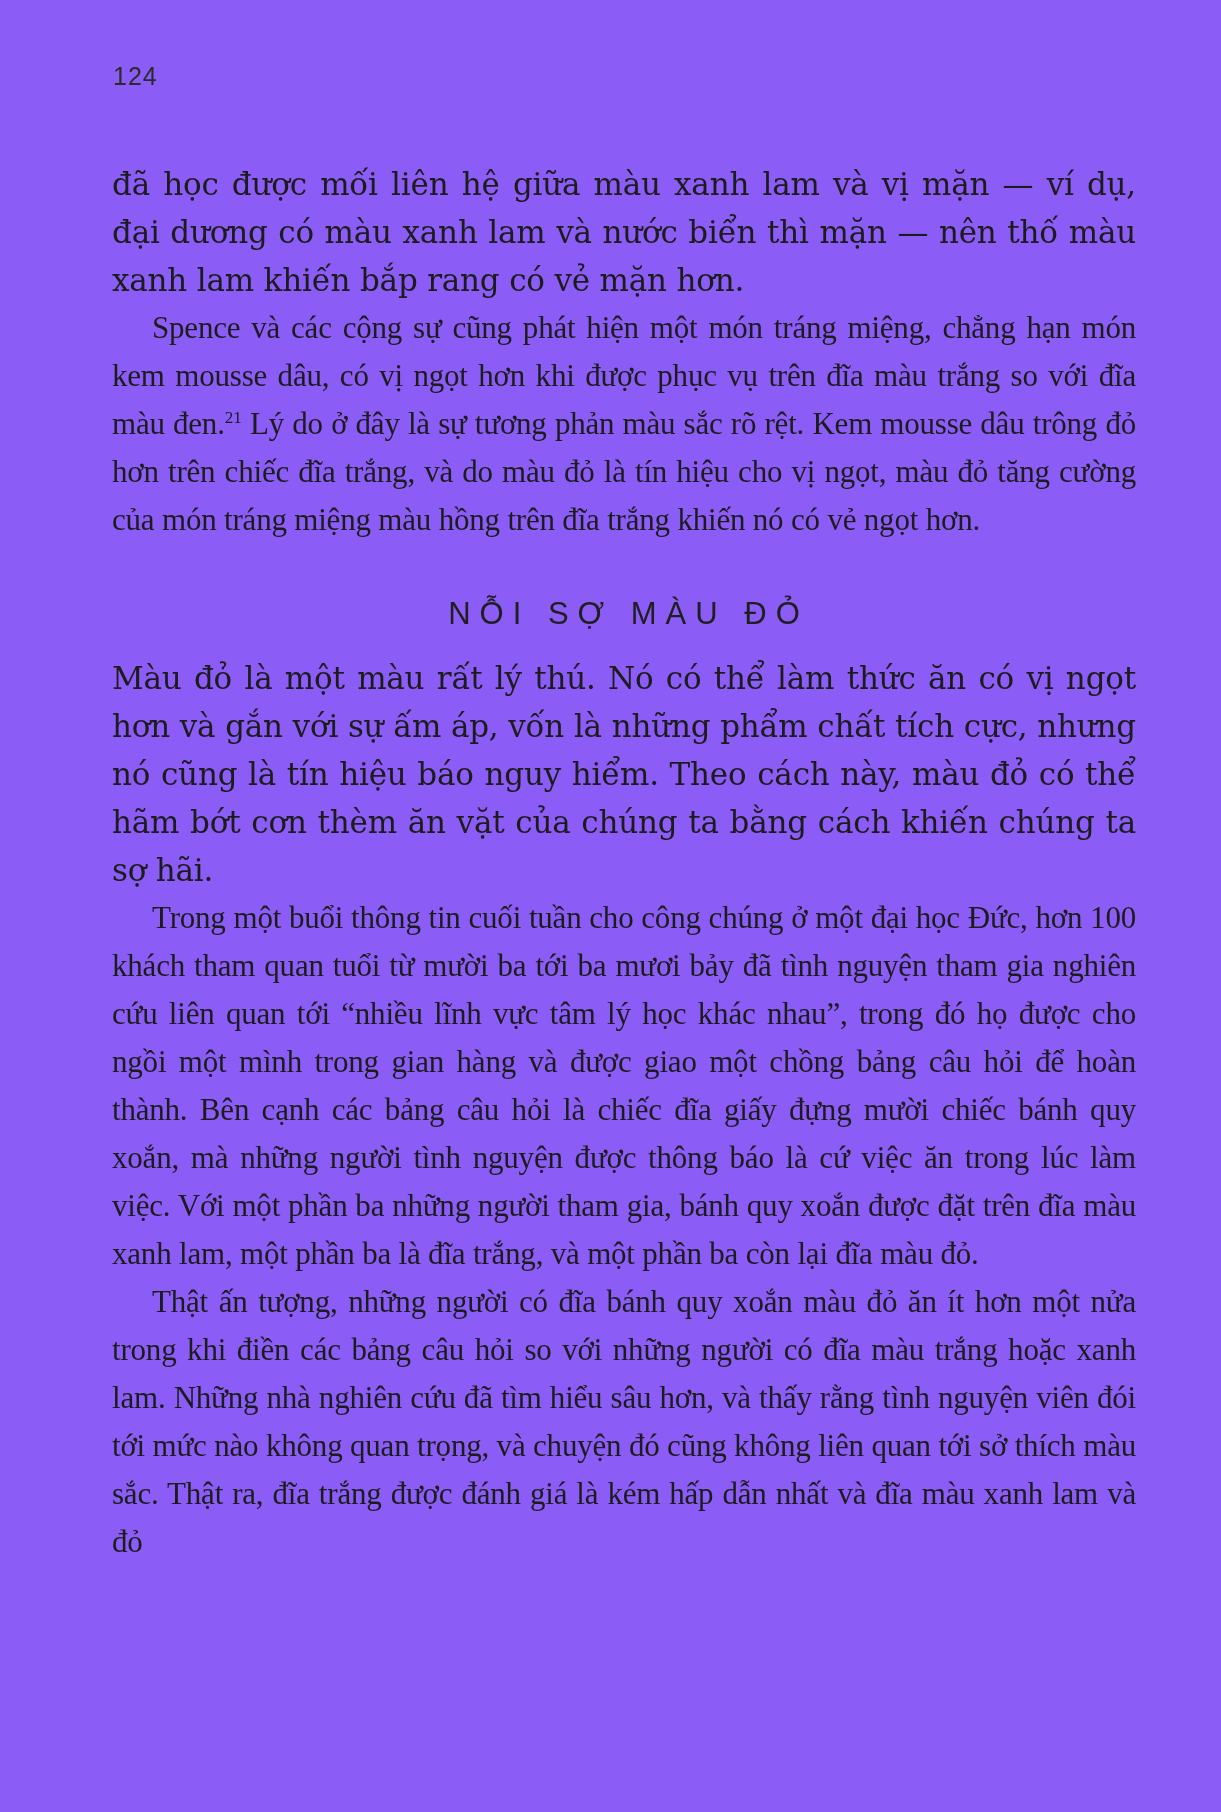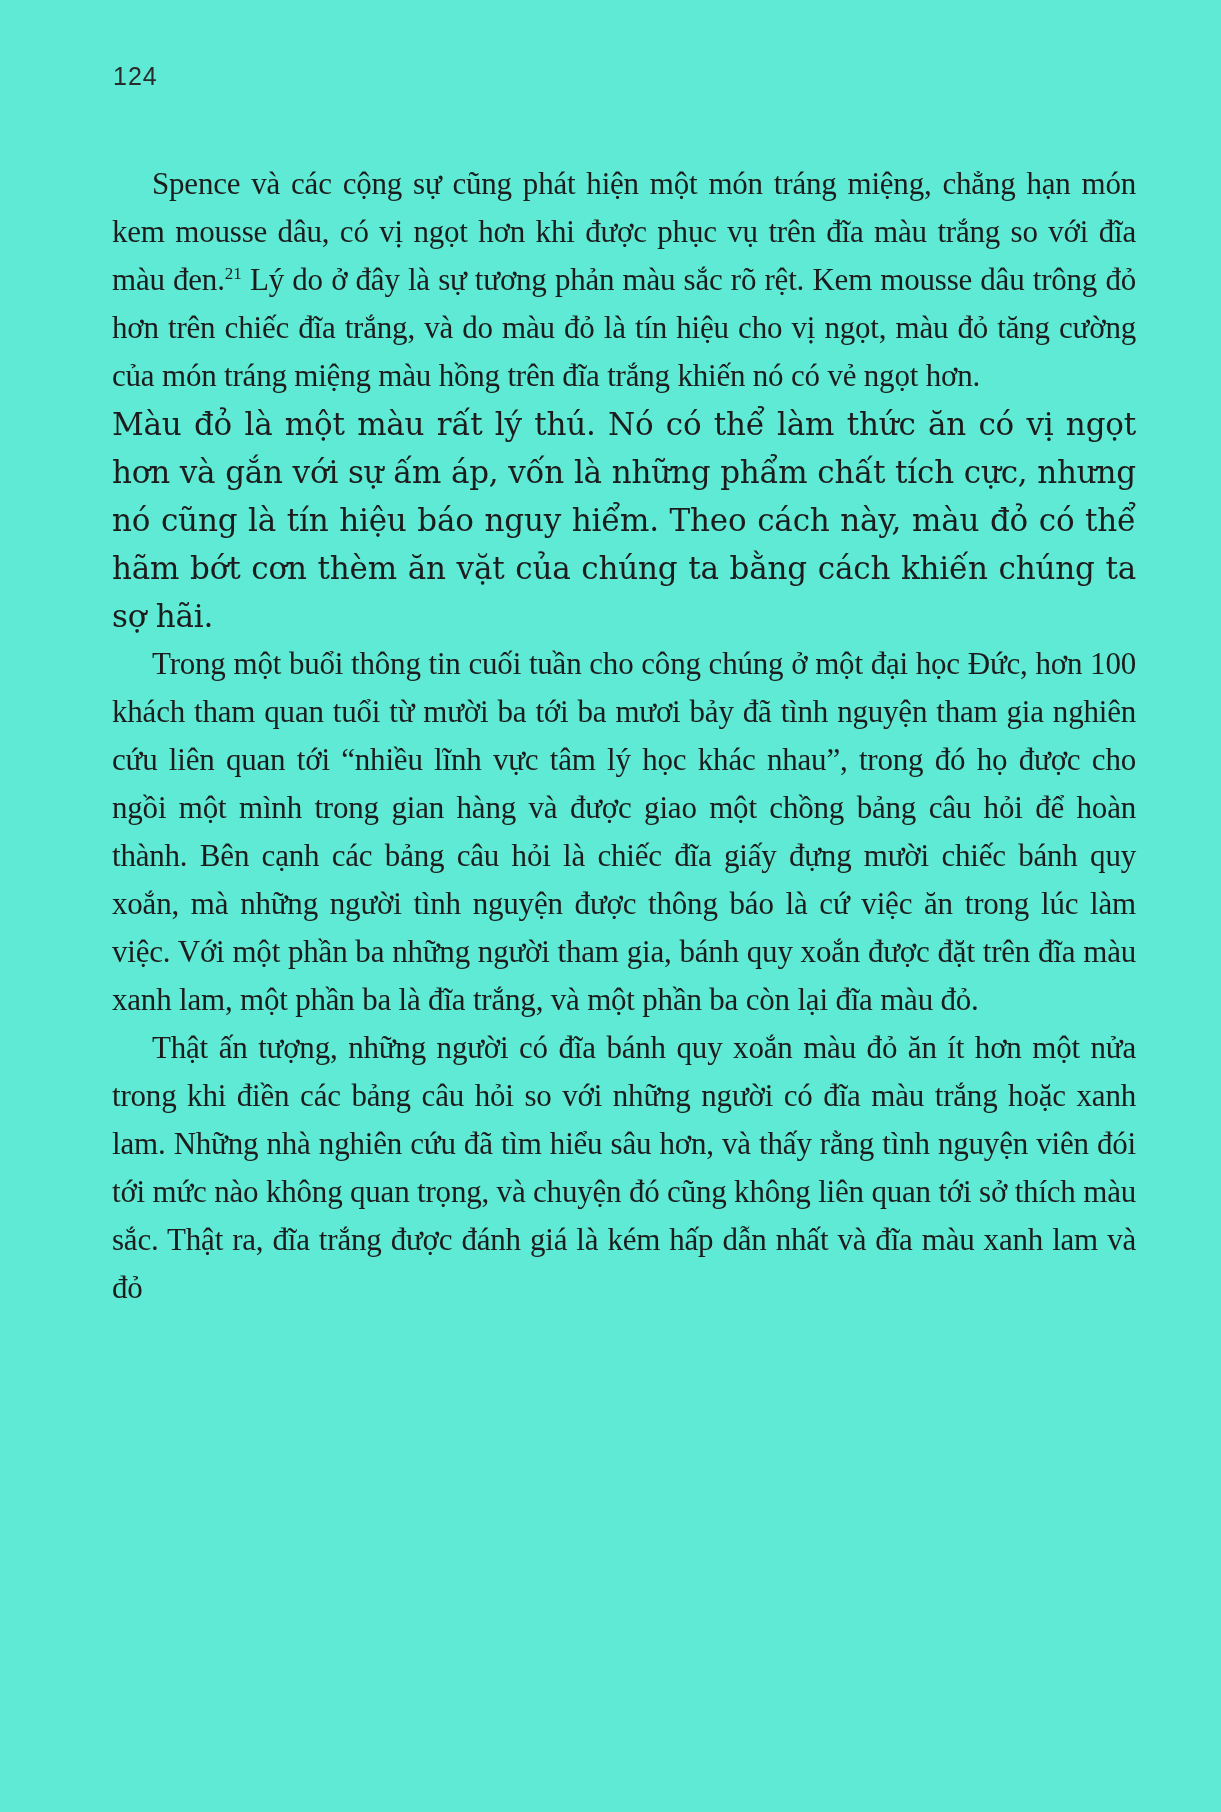--- a/index.html
+++ b/index.html
@@ -4,21 +4,21 @@
 <style>
   html, body {
     margin: 0;
     padding: 0;
     background: #ffffff;
   }
   .page {
     position: relative;
     width: 1221px;
     height: 1812px;
-    background: #5eead4;
+    background: #8b5cf6;
     overflow: hidden;
     font-family: "DejaVu Serif", serif;
     color: #1c1c1c;
   }
   .running-head {
     position: absolute;
     top: 60px;
     left: 0;
     width: 1221px;
     height: 40px;
@@ -85,23 +85,25 @@
 <body>
 
 <div class="page">
 
   <header class="running-head">
     <span class="folio">124</span>
   </header>
 
   <main class="text-block">
 
+    <p class="para no-indent">đã học được mối liên hệ giữa màu xanh lam và vị mặn — ví dụ, đại dương có màu xanh lam và nước biển thì mặn — nên thố màu xanh lam khiến bắp rang có vẻ mặn hơn.</p>
 
     <p class="para indent"><span>Spence và các cộng sự cũng phát hiện một món tráng miệng, chẳng hạn món kem mousse dâu, có vị ngọt hơn khi được phục vụ trên đĩa màu trắng so với đĩa màu đen.</span><sup class="fn">21</sup> <span>Lý do ở đây là sự tương phản màu sắc rõ rệt. Kem mousse dâu trông đỏ hơn trên chiếc đĩa trắng, và do màu đỏ là tín hiệu cho vị ngọt, màu đỏ tăng cường của món tráng miệng màu hồng trên đĩa trắng khiến nó có vẻ ngọt hơn.</span></p>
 
+    <h2 class="section-heading">NỖI SỢ MÀU ĐỎ</h2>
 
     <p class="para no-indent">Màu đỏ là một màu rất lý thú. Nó có thể làm thức ăn có vị ngọt hơn và gắn với sự ấm áp, vốn là những phẩm chất tích cực, nhưng nó cũng là tín hiệu báo nguy hiểm. Theo cách này, màu đỏ có thể hãm bớt cơn thèm ăn vặt của chúng ta bằng cách khiến chúng ta sợ hãi.</p>
 
     <p class="para indent">Trong một buổi thông tin cuối tuần cho công chúng ở một đại học Đức, hơn 100 khách tham quan tuổi từ mười ba tới ba mươi bảy đã tình nguyện tham gia nghiên cứu liên quan tới “nhiều lĩnh vực tâm lý học khác nhau”, trong đó họ được cho ngồi một mình trong gian hàng và được giao một chồng bảng câu hỏi để hoàn thành. Bên cạnh các bảng câu hỏi là chiếc đĩa giấy đựng mười chiếc bánh quy xoắn, mà những người tình nguyện được thông báo là cứ việc ăn trong lúc làm việc. Với một phần ba những người tham gia, bánh quy xoắn được đặt trên đĩa màu xanh lam, một phần ba là đĩa trắng, và một phần ba còn lại đĩa màu đỏ.</p>
 
     <p class="para indent">Thật ấn tượng, những người có đĩa bánh quy xoắn màu đỏ ăn ít hơn một nửa trong khi điền các bảng câu hỏi so với những người có đĩa màu trắng hoặc xanh lam. Những nhà nghiên cứu đã tìm hiểu sâu hơn, và thấy rằng tình nguyện viên đói tới mức nào không quan trọng, và chuyện đó cũng không liên quan tới sở thích màu sắc. Thật ra, đĩa trắng được đánh giá là kém hấp dẫn nhất và đĩa màu xanh lam và đỏ</p>
 
   </main>
 
 </div>

